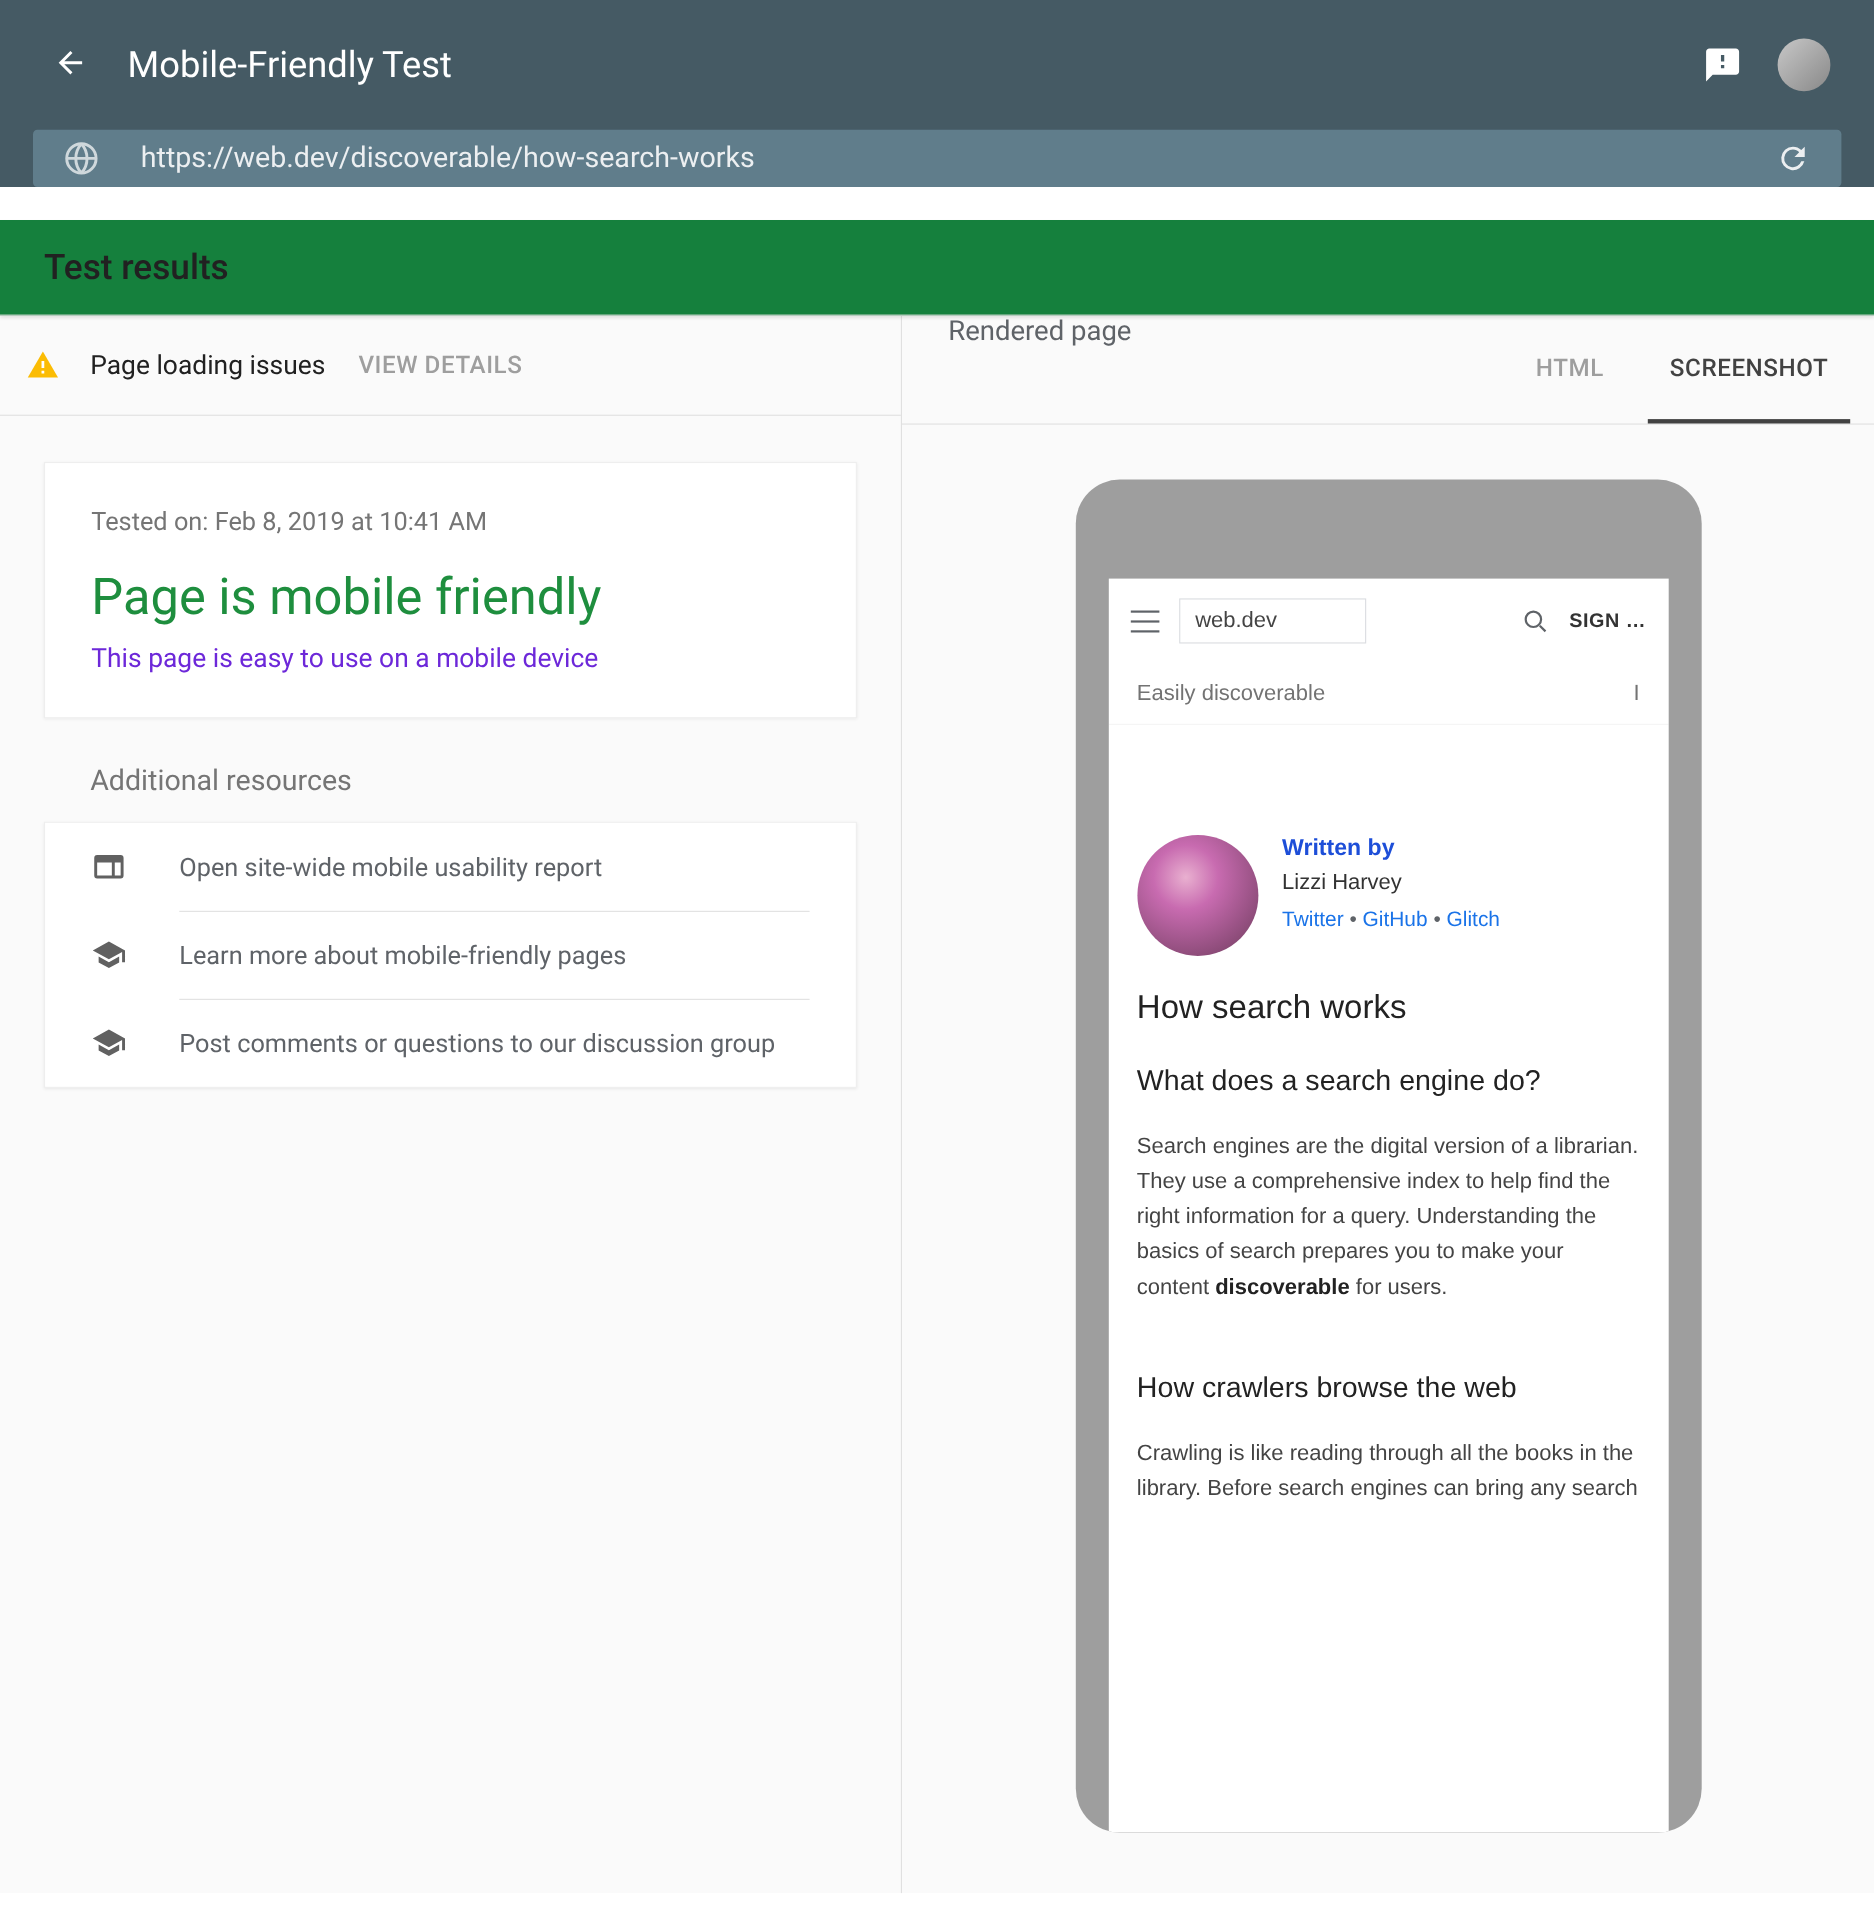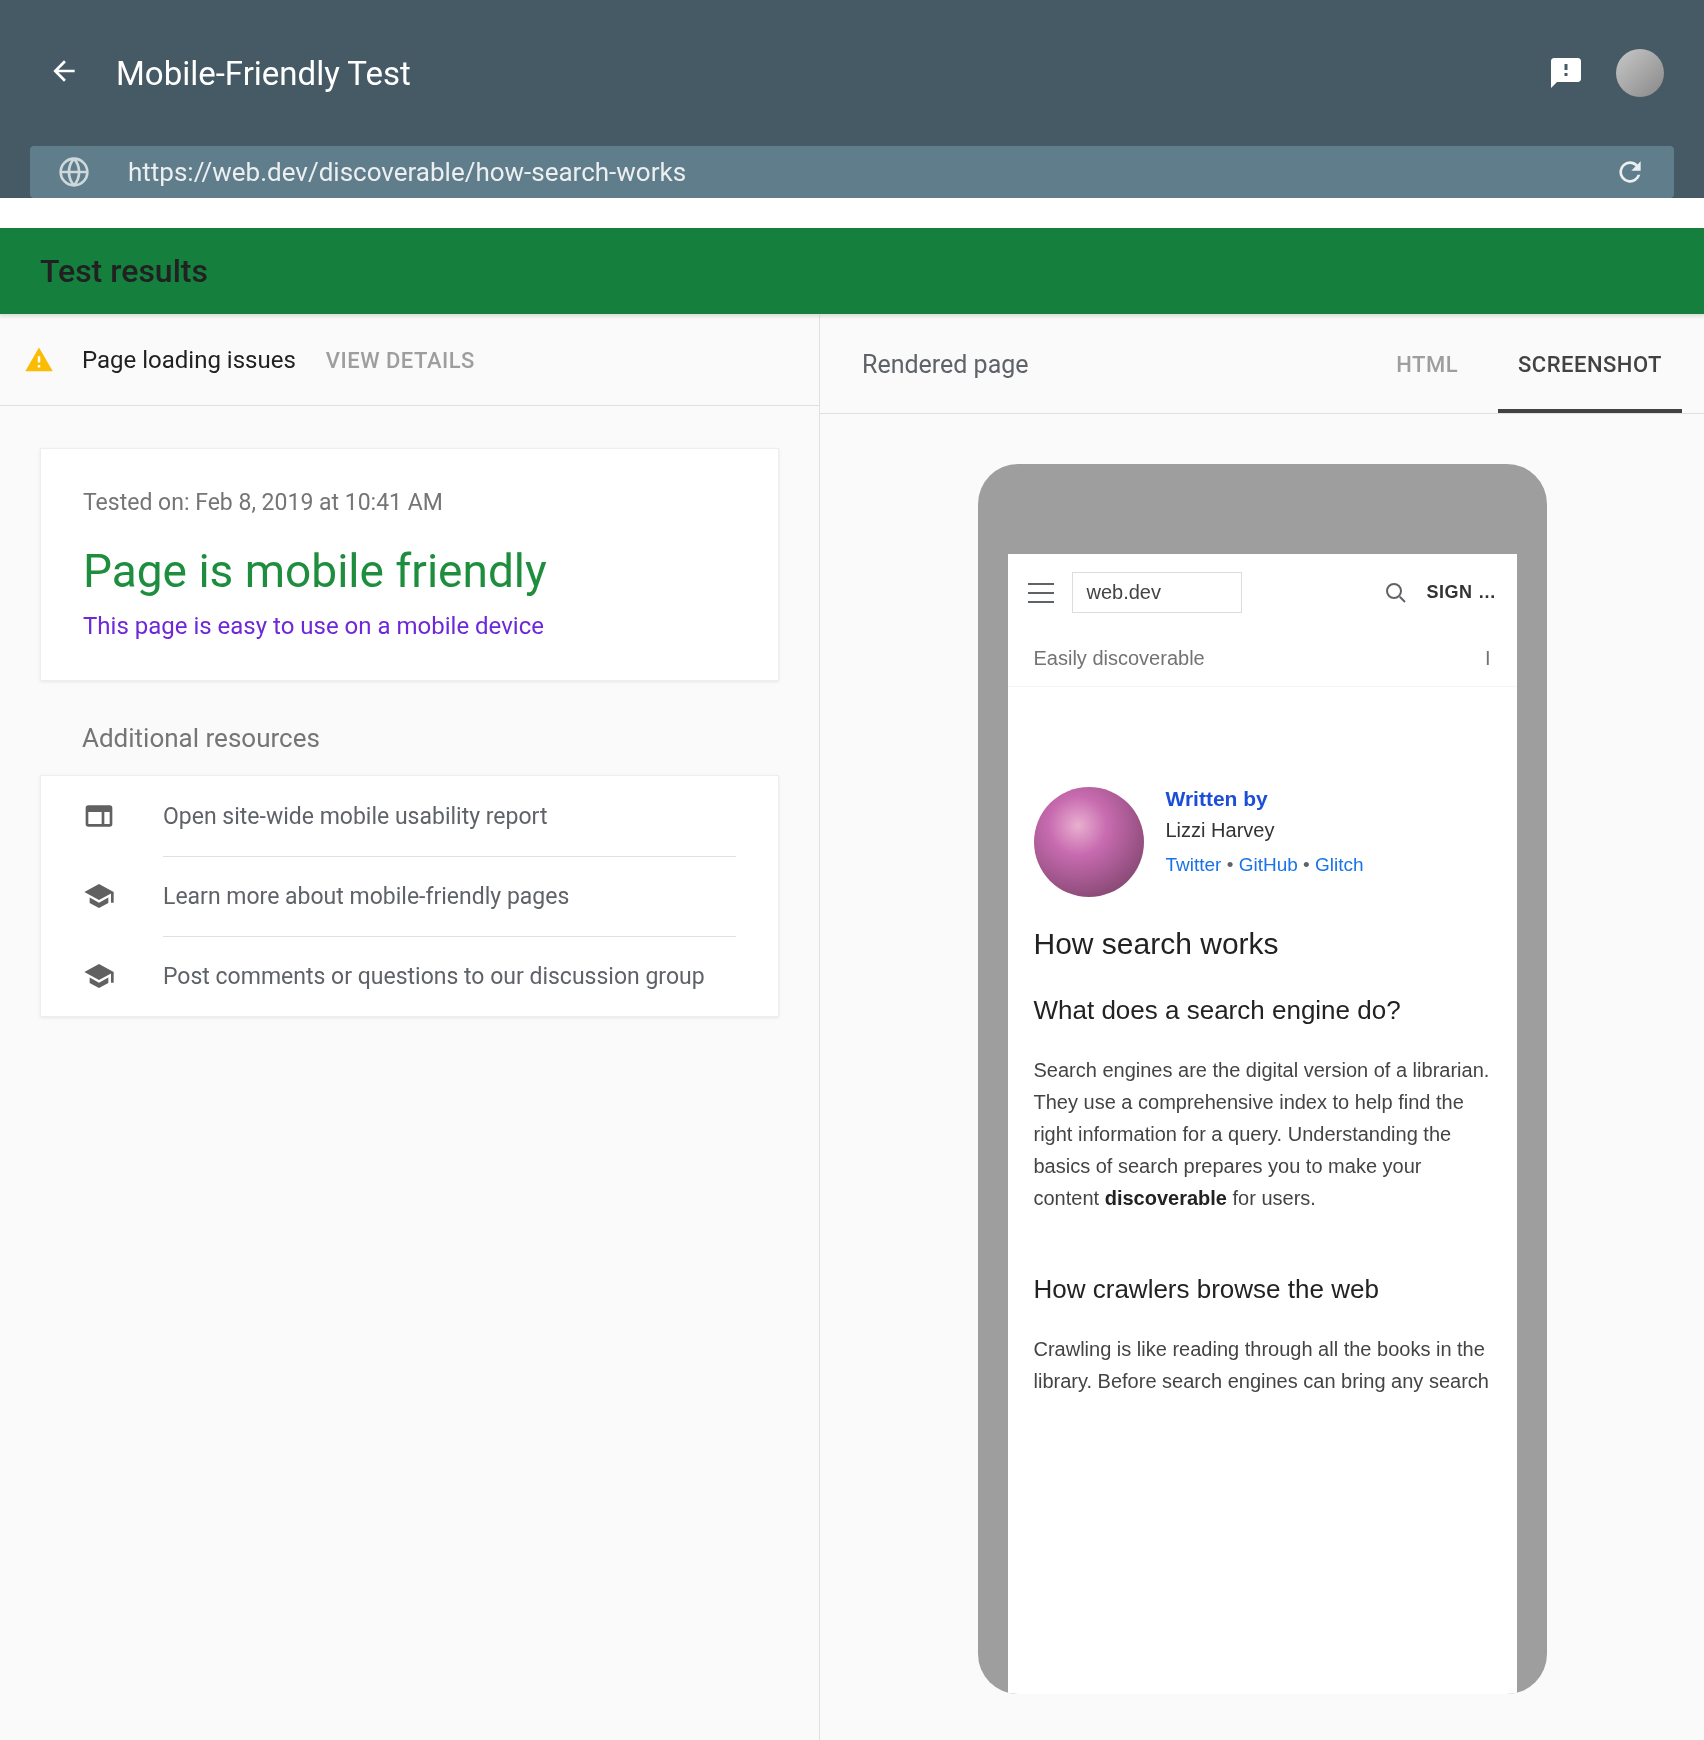--- a/index.html
+++ b/index.html
@@ -1,19 +1,19 @@
 <!DOCTYPE html>
 <html><head>
 <meta charset="utf-8">
 <style>
 * { box-sizing: border-box; margin: 0; padding: 0; }
 body { font-family: Roboto, Arial, sans-serif; background: #fff; width: 1704px; height: 1740px; overflow: hidden; }
 
 .header { background: #455a64; color: #fff; }
-.header-top { display: flex; align-items: center; height: 146px; padding: 0 40px; }
+.header-top { display: flex; align-items: center; height: 118px; padding: 0 40px; }
 .back-btn { color: #fff; cursor: pointer; padding: 8px; }
 .header-title { font-size: 33px; font-weight: 400; margin-left: 28px; flex: 1; }
 .header-actions { display: flex; align-items: center; gap: 32px; }
 .feedback-icon { width: 36px; height: 36px; color: #fff; position: relative; }
 .avatar { width: 48px; height: 48px; border-radius: 50%; background: linear-gradient(135deg,#c8c8c8,#888); }
 
 .url-bar { background: #607d8b; margin: 0 30px 30px 30px; height: 52px; border-radius: 4px; display: flex; align-items: center; padding: 0 28px; }
 .globe-icon { width: 32px; height: 32px; color: #cfd8dc; flex-shrink: 0; }
 .url-text { flex: 1; margin-left: 38px; font-size: 26px; color: #eceff1; font-weight: 400; }
 .refresh-btn { width: 32px; height: 32px; color: #eceff1; cursor: pointer; }
@@ -36,21 +36,21 @@
 .verdict-sub { font-size: 24px; color: #6d28d9; }
 
 .resources-title { font-size: 26px; color: #757575; margin: 0 40px 22px 82px; }
 .resources-card { background: #fff; margin: 0 40px; border: 1px solid #eee; box-shadow: 0 1px 3px rgba(0,0,0,0.08); }
 .resource-row { display: flex; align-items: center; padding: 24px 42px; cursor: pointer; }
 .resource-row + .resource-row { position: relative; }
 .resource-row + .resource-row::before { content: ""; position: absolute; top: 0; left: 122px; right: 42px; height: 1px; background: #e0e0e0; }
 .resource-icon { width: 32px; height: 32px; color: #616161; margin-right: 48px; flex-shrink: 0; }
 .resource-text { font-size: 23px; color: #5f6368; }
 
-.tabs-row { display: flex; align-items: center; padding: 0 42px; border-bottom: 1px solid #e0e0e0; height: 99px; }
+.tabs-row { display: flex; padding: 0 42px; border-bottom: 1px solid #e0e0e0; height: 99px; }
 .rendered-label { font-size: 25px; color: #5f6368; flex: 1; }
 .tab { font-size: 22px; font-weight: 500; color: #9e9e9e; letter-spacing: 0.5px; padding: 36px 0; margin-left: 60px; cursor: pointer; position: relative; }
 .tab.active { color: #424242; }
 .tab.active::after { content: ""; position: absolute; left: -20px; right: -20px; bottom: 0; height: 4px; background: #424242; }
 
 .phone-wrap { flex: 1; display: flex; justify-content: center; align-items: flex-start; padding: 50px 0 0 0; }
 .phone { width: 569px; height: 1230px; background: #9e9e9e; border-radius: 40px; padding: 90px 30px 0 30px; overflow: hidden; }
 .phone-screen { background: #fff; height: 100%; overflow: hidden; font-family: Arial, sans-serif; position: relative; }
 
 .p-top { display: flex; align-items: center; padding: 18px 20px; gap: 18px; }

